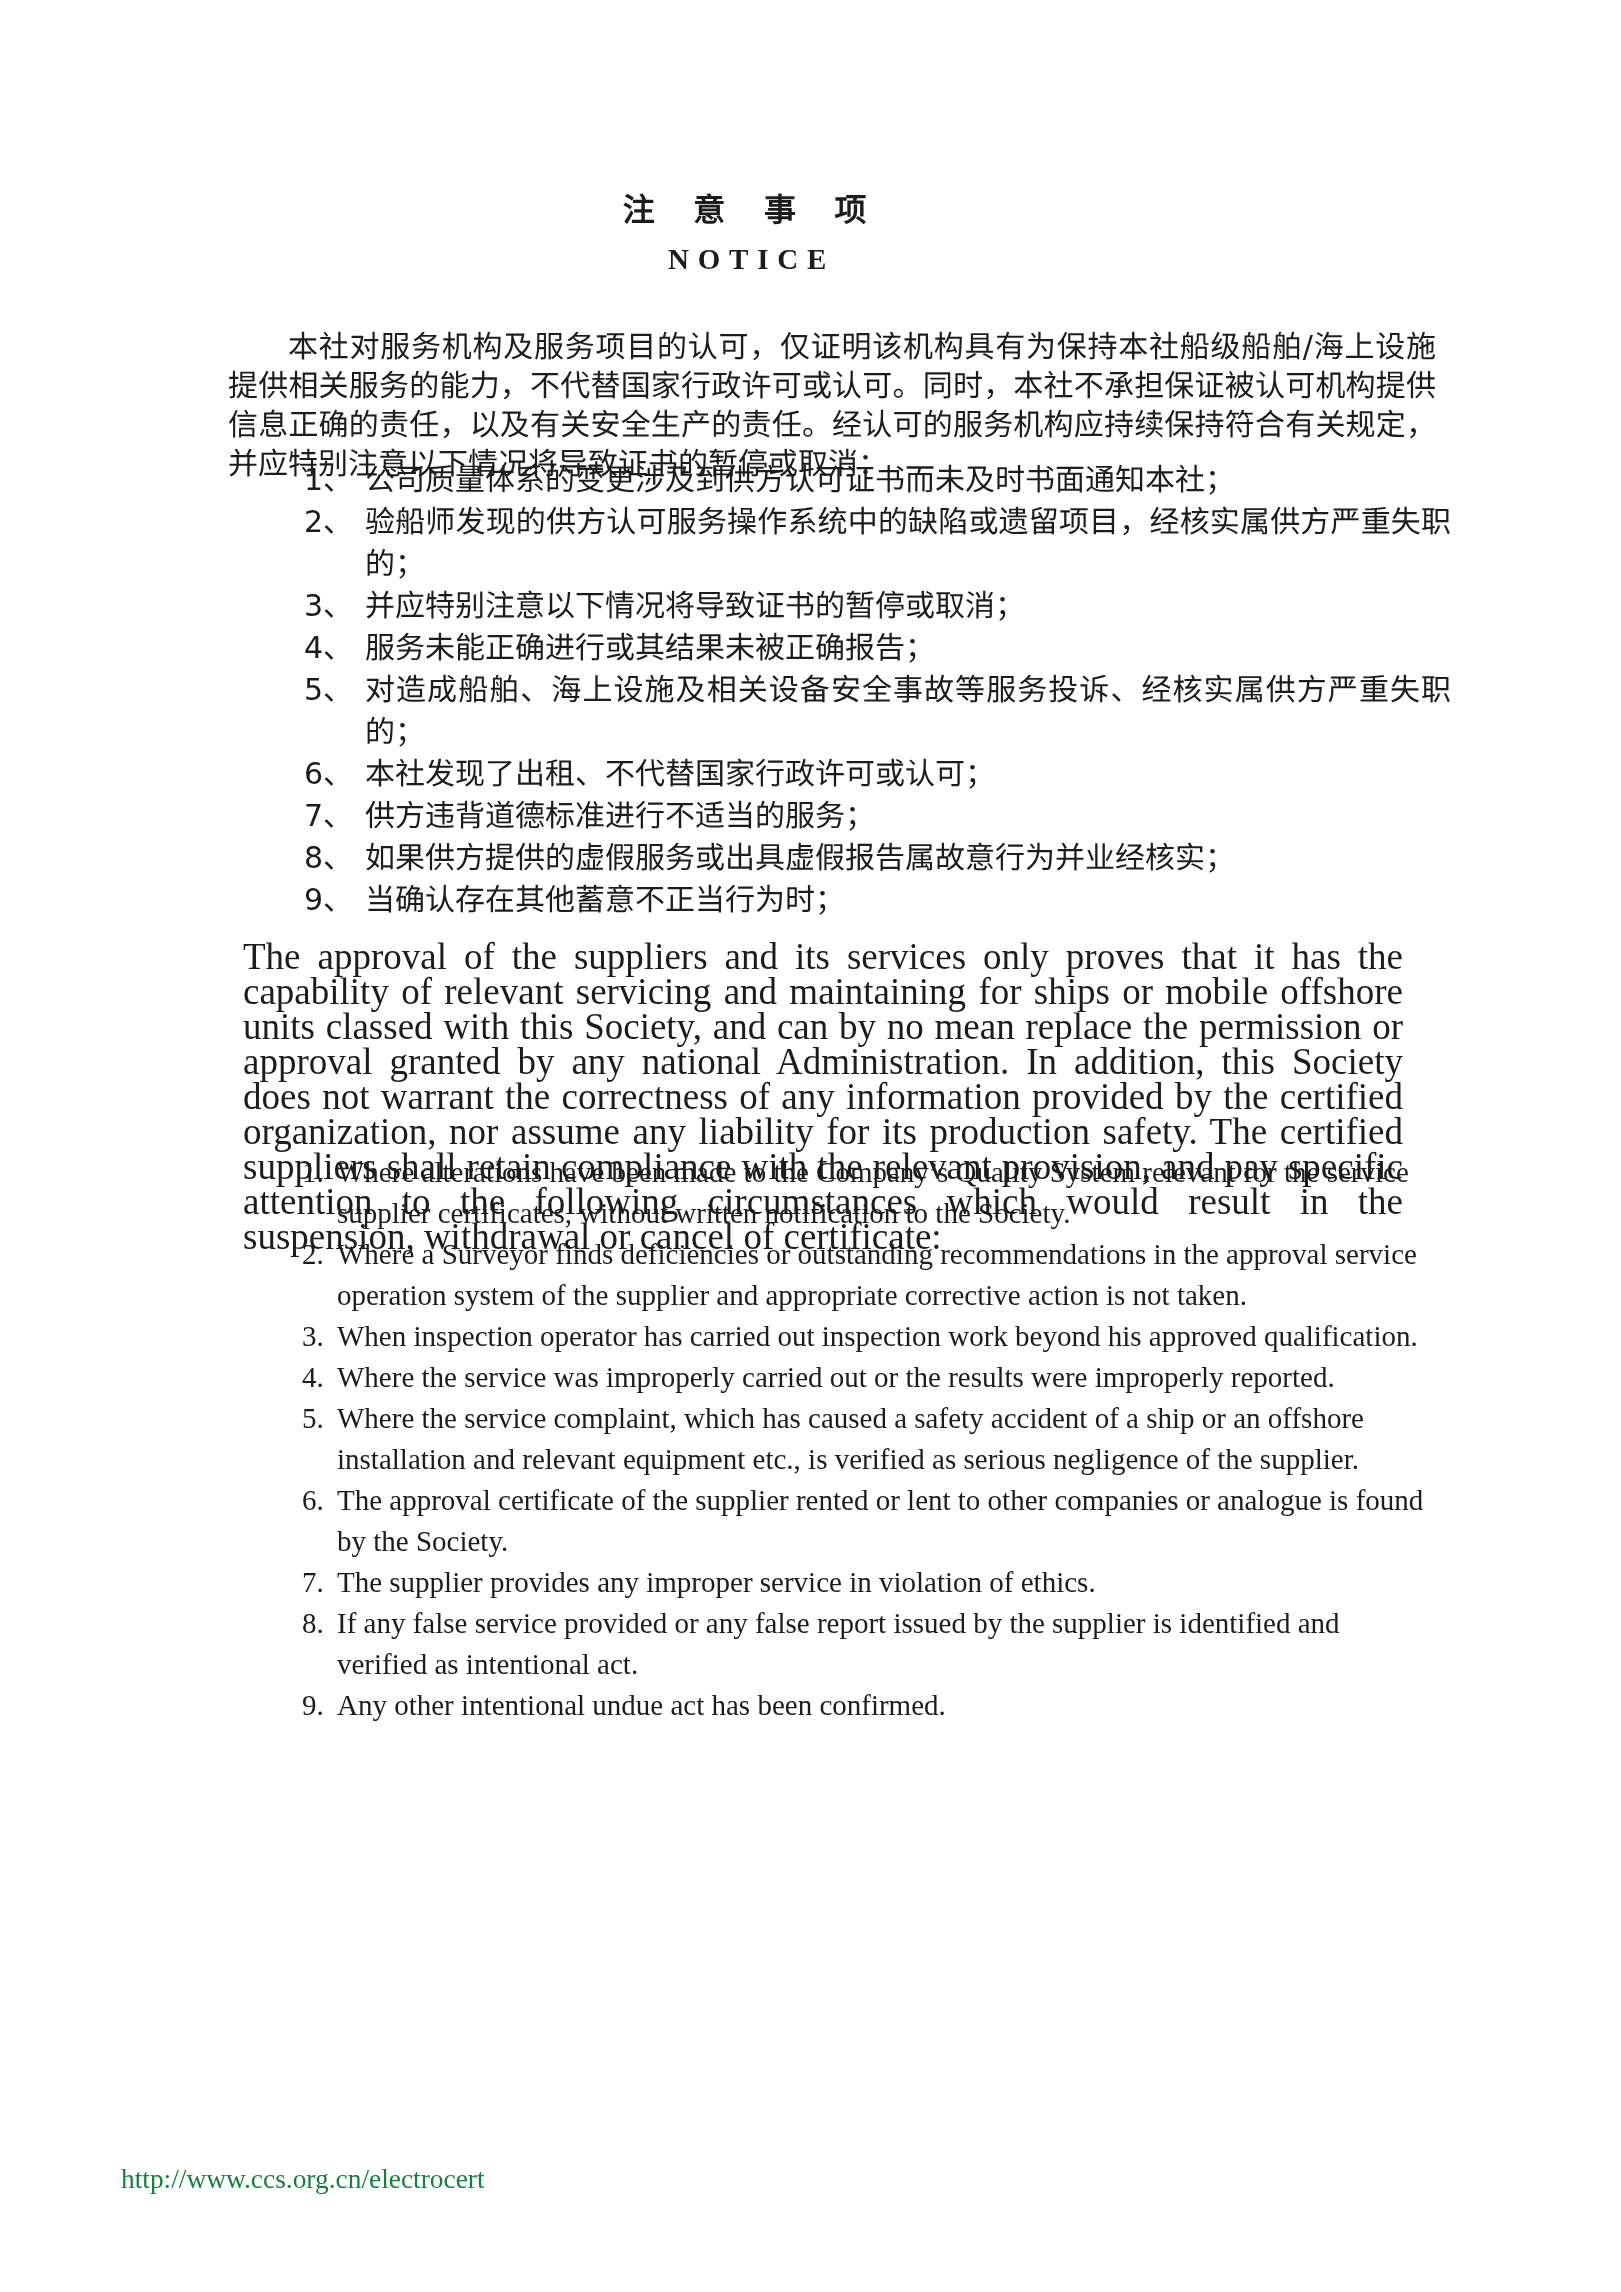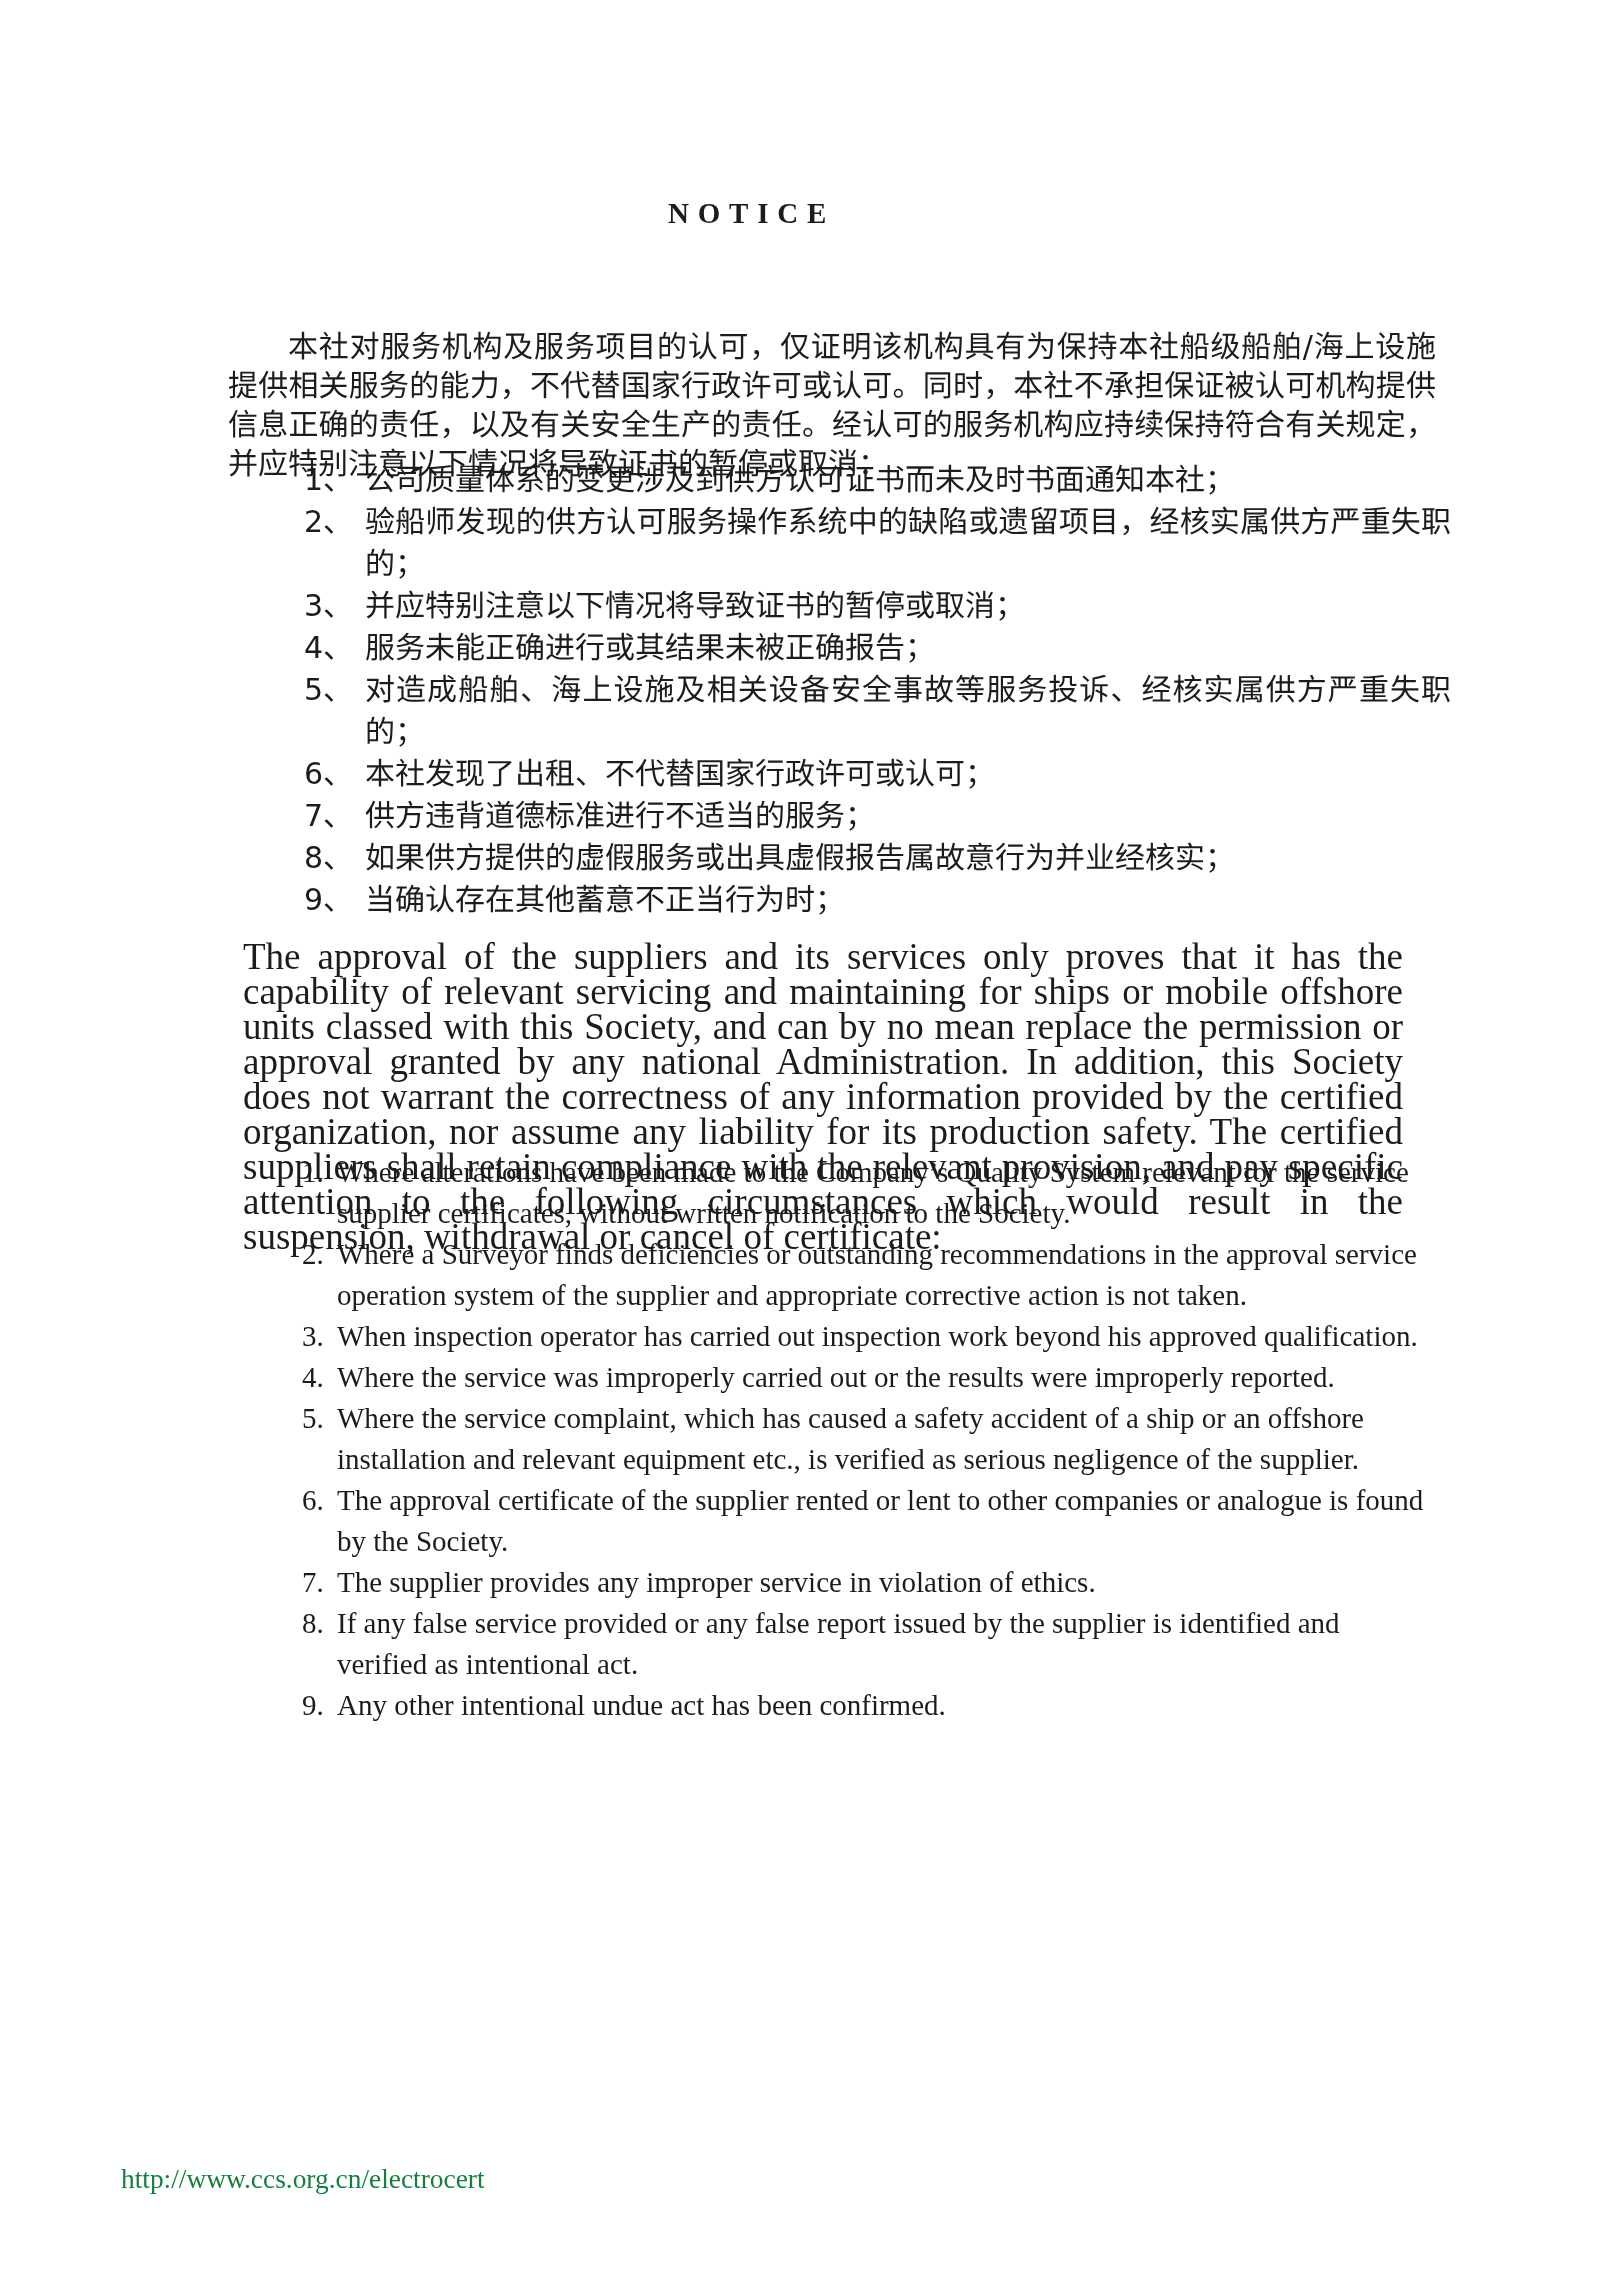--- a/index.html
+++ b/index.html
@@ -115,20 +115,21 @@
     font-size: 27.4px;
     color: #15803d;
   }
 </style>
 </head>
 <body>
 
 <div class="page">
 
   <div class="title-block">
+    <h1 class="title-zh" lang="zh-CN">注  意  事  项</h1>
     <h2 class="title-en">NOTICE</h2>
   </div>
 
   <p class="zh-intro" lang="zh-CN">本社对服务机构及服务项目的认可，仅证明该机构具有为保持本社船级船舶/海上设施提供相关服务的能力，不代替国家行政许可或认可。同时，本社不承担保证被认可机构提供信息正确的责任，以及有关安全生产的责任。经认可的服务机构应持续保持符合有关规定，并应特别注意以下情况将导致证书的暂停或取消：</p>
 
   <div class="zh-list" lang="zh-CN">
 
       <div class="row">
         <span class="num">1、</span>
         <span class="txt">公司质量体系的变更涉及到供方认可证书而未及时书面通知本社；</span>

